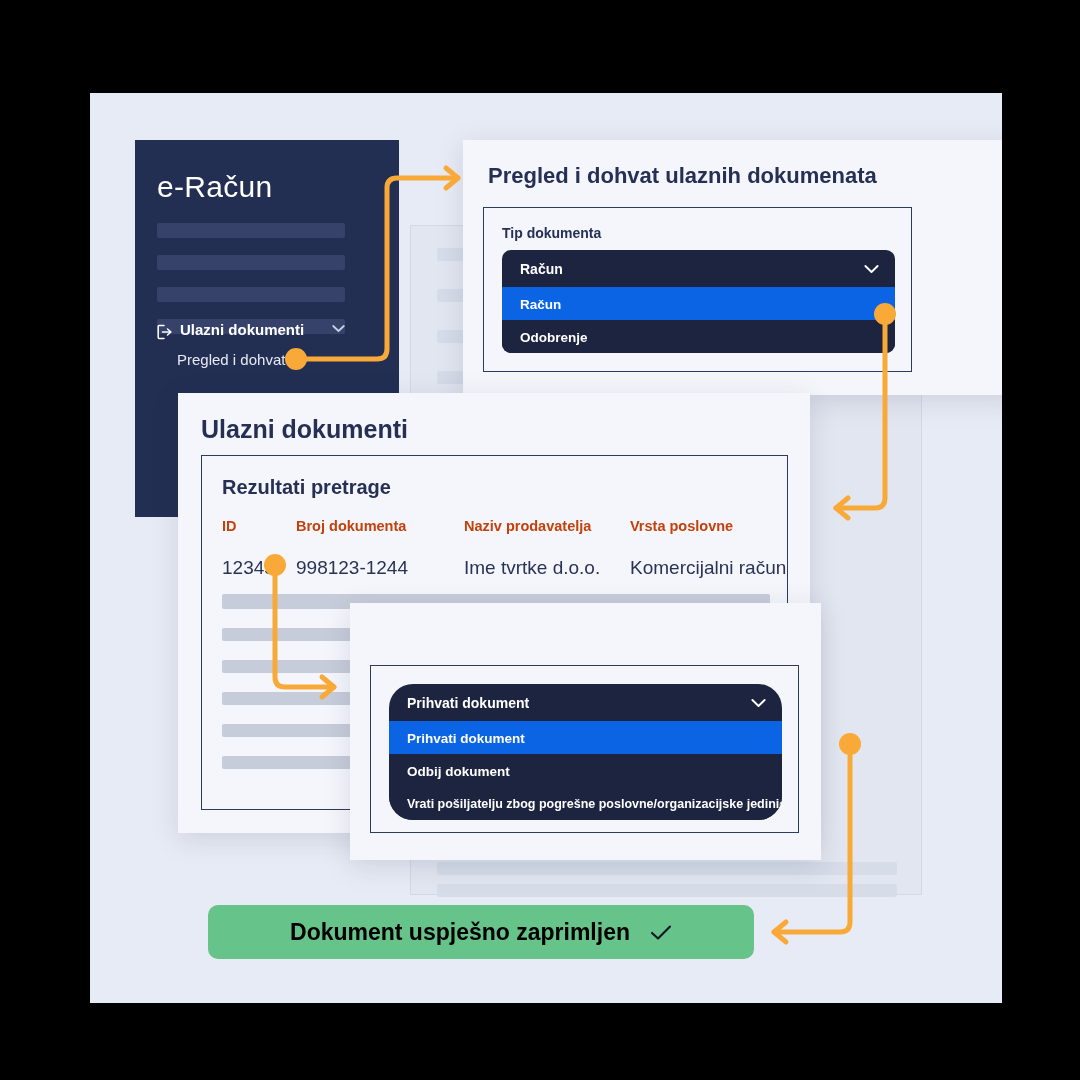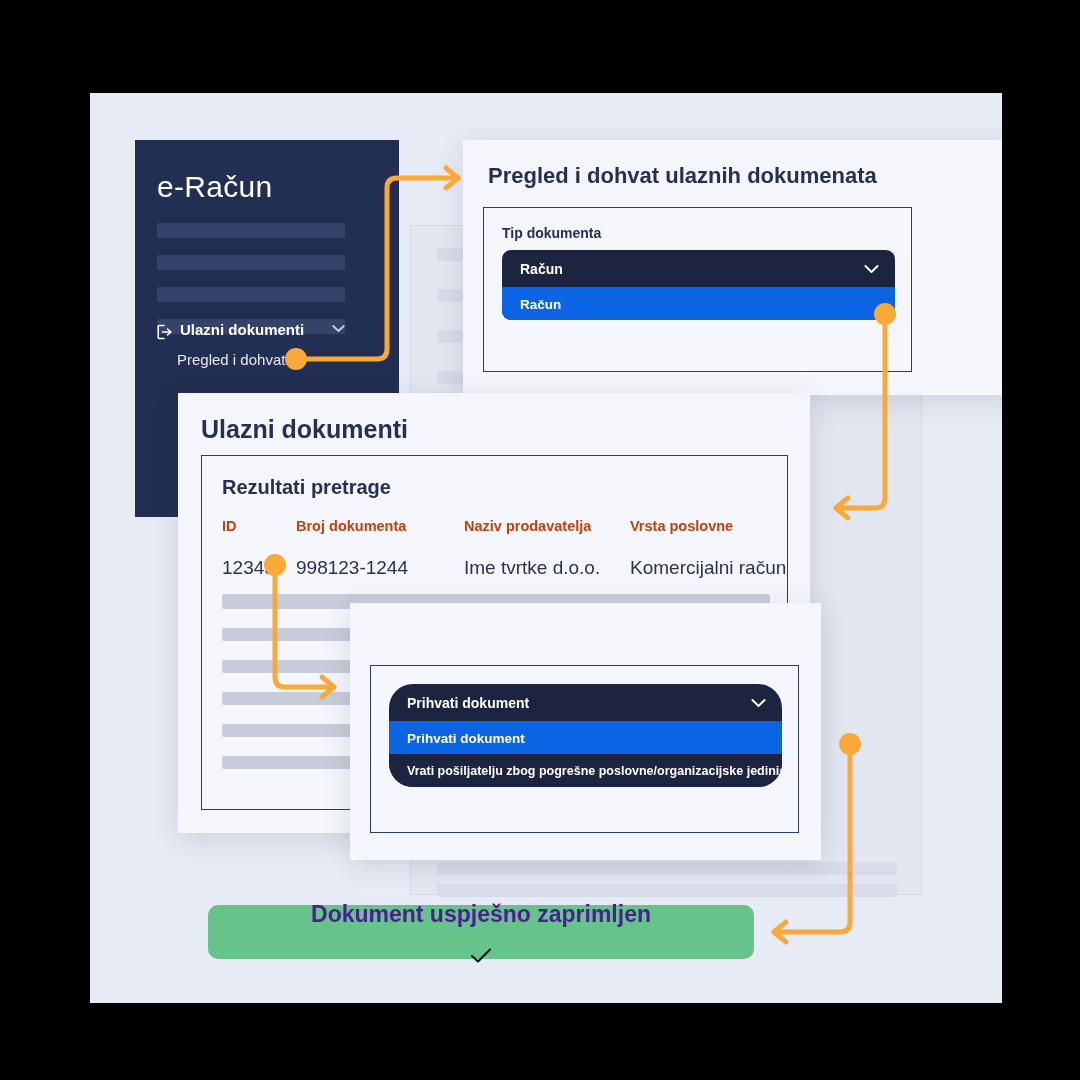--- a/index.html
+++ b/index.html
@@ -62,22 +62,22 @@
   
   #panel-action{left:260px;top:510px;width:471px;height:257px;}
   #panel-action .ptitle{position:absolute;left:25px;top:22px;font-size:22px;font-weight:bold;color:#263055;}
   #panel-action .inner{position:absolute;left:20px;top:62px;width:429px;height:168px;
                        border:1.5px solid #2E3A5E;background:#F4F6FB;box-sizing:border-box;}
 
   
   #banner{position:absolute;left:118px;top:812px;width:546px;height:54px;
           background:#66C38A;border-radius:10px;}
   #banner .btxt{position:absolute;left:50%;top:50%;transform:translate(-50%,-50%);
-                font-size:23px;font-weight:bold;color:#4c1d95;white-space:nowrap;
-                display:flex;align-items:center;gap:20px;flex-direction:column;}
+                font-size:23px;font-weight:bold;color:#000000;white-space:nowrap;
+                display:flex;align-items:center;gap:20px;}
   .check{width:22px;height:16px;flex:none;}
 
   
   #wires{position:absolute;left:0;top:0;width:912px;height:910px;pointer-events:none;}
   .dot{fill:#F9A938;}
   .wire{fill:none;stroke:#F9A938;stroke-width:5;stroke-linecap:round;stroke-linejoin:round;}
   .head{fill:none;stroke:#F9A938;stroke-width:5;stroke-linecap:round;stroke-linejoin:round;}
 </style>
 </head>
 <body>
@@ -134,20 +134,23 @@
         <div class="sel" style="left:18px;top:42px;width:393px;">
           <div class="sel-head">
             <span class="txt">Račun</span>
             <svg class="sel-caret" viewBox="0 0 15 10">
               <path d="M1.4 2 7.5 8 13.6 2" fill="none" stroke="#FFFFFF" stroke-width="1.9" stroke-linecap="round" stroke-linejoin="round"></path>
             </svg>
           </div>
           <div class="sel-opt on">
             <span class="txt">Račun</span>
           </div>
+          <div class="sel-opt">
+            <span class="txt">Odobrenje</span>
+          </div>
         </div>
       </div>
     </div>
 
     <div class="panel" id="panel-table">
       <div class="ptitle">Ulazni dokumenti</div>
       <div class="inner">
         <div class="res-label">Rezultati pretrage</div>
 
         <div class="th" style="left:20px">ID</div>
@@ -175,20 +178,23 @@
           <div class="sel-head">
             <span class="txt">Prihvati dokument</span>
             <svg class="sel-caret" viewBox="0 0 15 10">
               <path d="M1.4 2 7.5 8 13.6 2" fill="none" stroke="#FFFFFF" stroke-width="1.9" stroke-linecap="round" stroke-linejoin="round"></path>
             </svg>
           </div>
           <div class="sel-opt on">
             <span class="txt">Prihvati dokument</span>
           </div>
           <div class="sel-opt">
+            <span class="txt">Odbij dokument</span>
+          </div>
+          <div class="sel-opt">
             <span class="txt" style="font-size:12.5px">Vrati pošiljatelju zbog pogrešne poslovne/organizacijske jedinice</span>
           </div>
         </div>
       </div>
     </div>
 
     <div id="banner">
       <div class="btxt">
         <span>Dokument uspješno zaprimljen</span>
         <svg class="check" viewBox="0 0 22 16">

